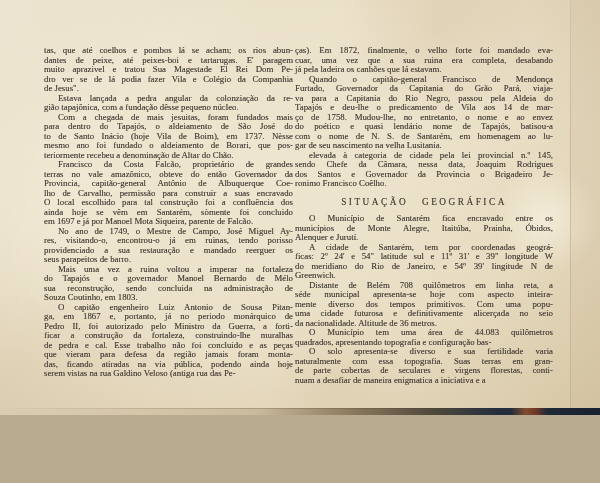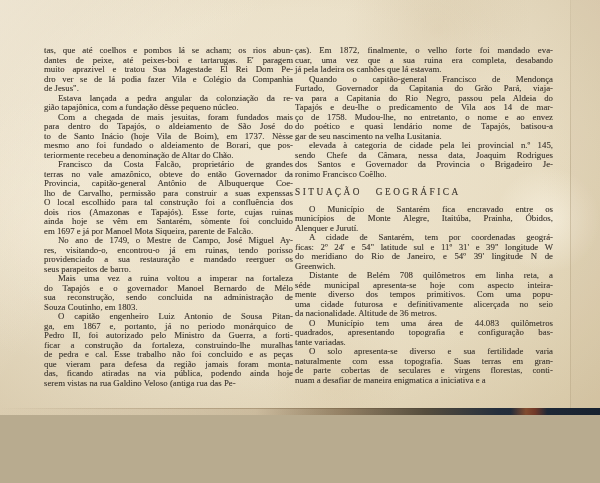--- a/index.html
+++ b/index.html
@@ -28,20 +28,21 @@
     text-shadow:0 0 0.4px rgba(70,60,48,0.55);
   }
   .col-left{left:44px;width:249px;}
   .col-right{left:295px;width:258px;}
   .para{margin:0;}
   .para + .para{margin-top:0;}
   .para.ind .ln:first-child{text-indent:14px;}
   .ln{text-align:justify;text-align-last:justify;}
   .para .ln:last-child{text-align-last:left;}
   .sec-heading{
+    text-align:center;
     font-size:9.3px;
     letter-spacing:2.5px;
     word-spacing:9px;
     margin:9px 0 7px 0;
     color:#4a443c;
   }
   .crease{
     position:absolute;top:0;left:570px;width:1px;height:100%;
     background:linear-gradient(to bottom, rgba(158,138,104,0.18), rgba(158,138,104,0.42) 40%, rgba(158,138,104,0.30));
   }
@@ -87,23 +88,22 @@
         <div class="ln">Com a chegada de mais jesuitas, foram fundados mais</div>
         <div class="ln">para dentro do Tapajós, o aldeiamento de São José do</div>
         <div class="ln">to de Santo Inácio (hoje Vila de Boim), em 1737. Nèsse</div>
         <div class="ln">mesmo ano foi fundado o aldeiamento de Borari, que pos-</div>
         <div class="ln">teriormente recebeu a denominação de Altar do Chão.</div>
       </div>
       <div class="para ind">
         <div class="ln">Francisco da Costa Falcão, proprietário de grandes</div>
         <div class="ln">terras no vale amazônico, obteve do então Governador da</div>
         <div class="ln">Provincia, capitão-general Antônio de Albuquerque Coe-</div>
-        <div class="ln">lho de Carvalho, permissão para construir a suas expenssas</div>
+        <div class="ln">lho de Carvalho, permissão para construir a suas encravado</div>
         <div class="ln">O local escolhido para tal construção foi a confluência dos</div>
-        <div class="ln">dois rios (Amazonas e Tapajós). Esse forte, cujas ruinas</div>
         <div class="ln">ainda hoje se vêm em Santarém, sòmente foi concluido</div>
         <div class="ln">em 1697 e já por Manoel Mota Siqueira, parente de Falcão.</div>
       </div>
       <div class="para ind">
         <div class="ln">No ano de 1749, o Mestre de Campo, José Miguel Ay-</div>
         <div class="ln">res, visitando-o, encontrou-o já em ruinas, tendo porisso</div>
         <div class="ln">providenciado a sua restauração e mandado reerguer os</div>
         <div class="ln">seus parapeitos de barro.</div>
       </div>
       <div class="para ind">
@@ -131,20 +131,21 @@
           <div class="ln">cuar, uma vez que a sua ruina era completa, desabando</div>
           <div class="ln">já pela ladeira os canhões que lá estavam.</div>
         </div>
         <div class="para ind">
           <div class="ln">Quando o capitão-general Francisco de Mendonça</div>
           <div class="ln">Furtado, Governador da Capitania do Grão Pará, viaja-</div>
           <div class="ln">va para a Capitania do Rio Negro, passou pela Aldeia do</div>
           <div class="ln">Tapajós e deu-lhe o predicamento de Vila aos 14 de mar-</div>
           <div class="ln">ço de 1758. Mudou-lhe, no entretanto, o nome e ao envez</div>
           <div class="ln">do poético e quasi lendário nome de Tapajós, batisou-a</div>
+          <div class="ln">com o nome de N. S. de Santarém, em homenagem ao lu-</div>
           <div class="ln">gar de seu nascimento na velha Lusitania.</div>
         </div>
         <div class="para ind">
           <div class="ln">elevada à categoria de cidade pela lei provincial n.º 145,</div>
           <div class="ln">sendo Chefe da Câmara, nessa data, Joaquim Rodrigues</div>
           <div class="ln">dos Santos e Governador da Provincia o Brigadeiro Je-</div>
           <div class="ln">ronimo Francisco Coêlho.</div>
         </div>
       </div>
     <div class="sec-heading">SITUAÇÃO GEOGRÁFICA</div>
@@ -163,21 +164,20 @@
         <div class="para ind">
           <div class="ln">Distante de Belém 708 quilômetros em linha reta, a</div>
           <div class="ln">séde municipal apresenta-se hoje com aspecto inteira-</div>
           <div class="ln">mente diverso dos tempos primitivos. Com uma popu-</div>
           <div class="ln">uma cidade futurosa e definitivamente alicerçada no seio</div>
           <div class="ln">da nacionalidade. Altitude de 36 metros.</div>
         </div>
         <div class="para ind">
           <div class="ln">O Município tem uma área de 44.083 quilômetros</div>
           <div class="ln">quadrados, apresentando topografia e configuração bas-</div>
-          <div class="ln">tante variadas.</div>
         </div>
         <div class="para ind">
           <div class="ln">O solo apresenta-se diverso e sua fertilidade varia</div>
           <div class="ln">naturalmente com essa topografia. Suas terras em gran-</div>
           <div class="ln">de parte cobertas de seculares e virgens florestas, conti-</div>
           <div class="ln">nuam a desafiar de maneira enigmatica a iniciativa e a</div>
         </div>
       </div>
   </div>
 

